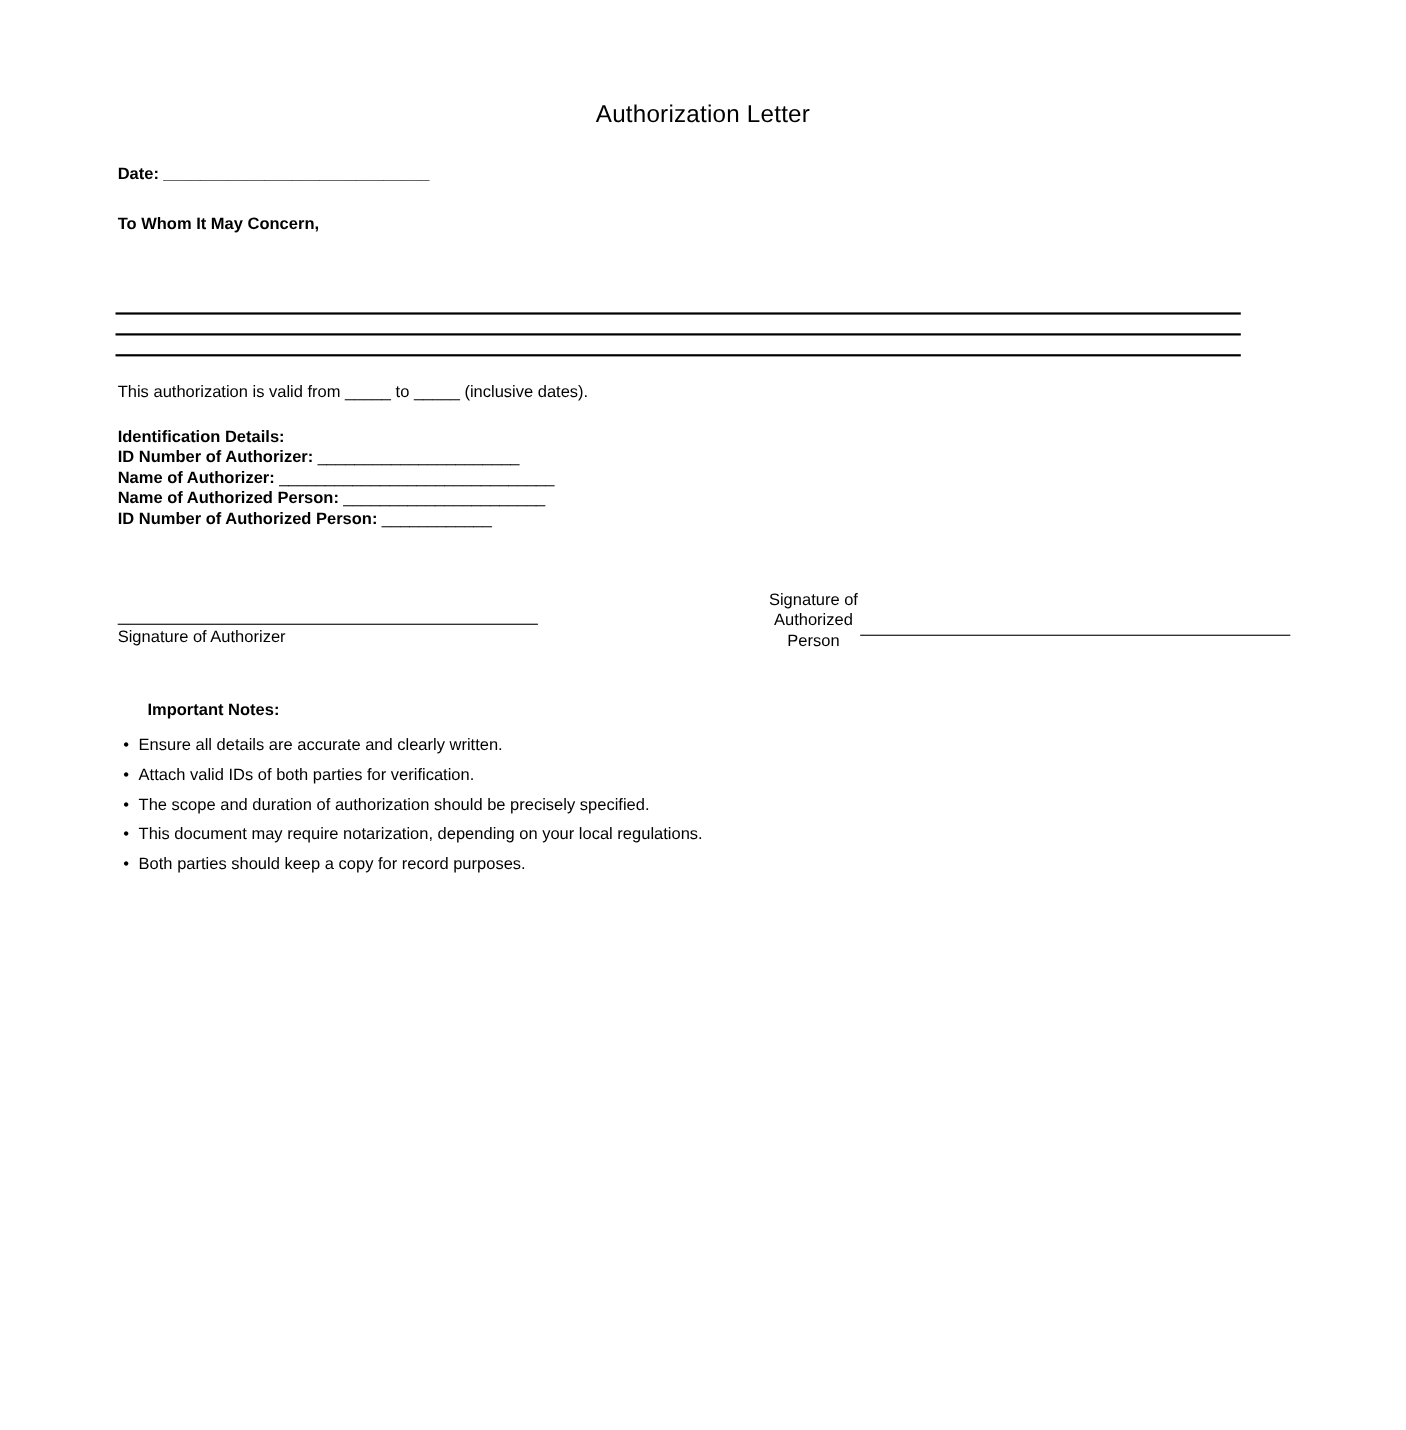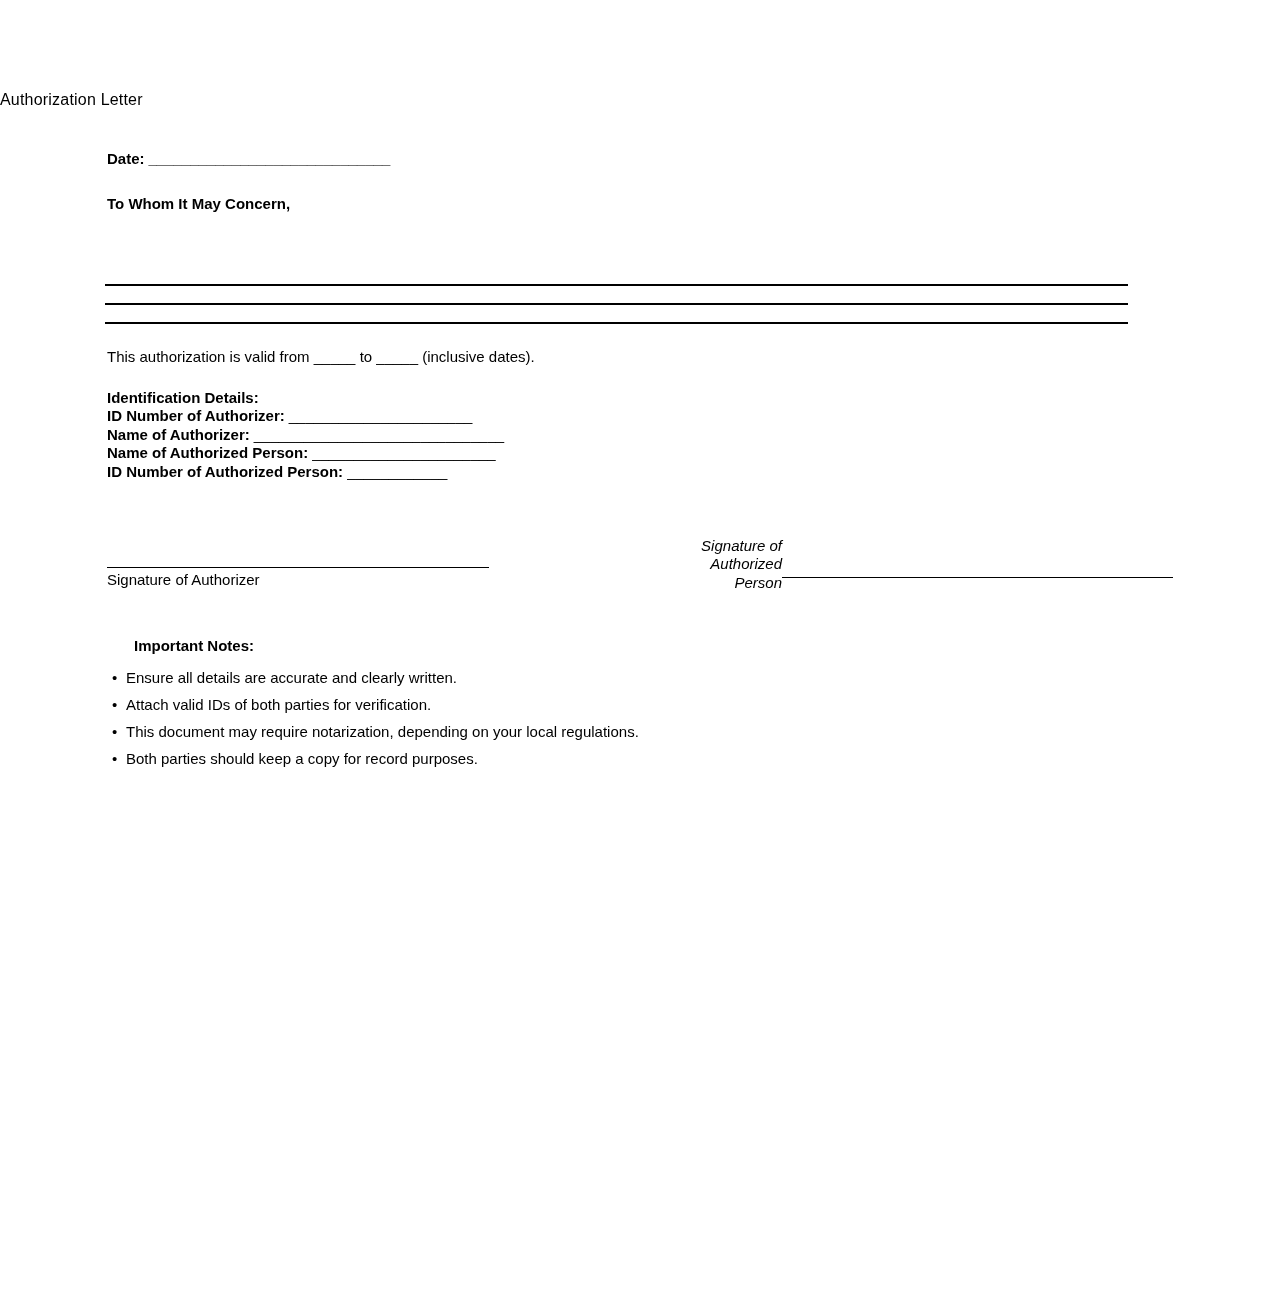--- a/index.html
+++ b/index.html
@@ -11,21 +11,22 @@
     font-size: 15px;
     color: #000000;
     position: relative;
   }
   .page { position: absolute; inset: 0; background: #ffffff; }
   .b { font-weight: bold; }
   .title {
     position: absolute;
     top: 91px; left: 0;
     width: 100%;
-    font-size: 16px;
+    text-align: center;
+    font-size: 22px;
     font-weight: 400;
     letter-spacing: 0.2px;
   }
   .date-line { position: absolute; top: 150px; left: 107px; white-space: nowrap; }
   .blank { margin-left: 4px; letter-spacing: 0; white-space: nowrap; }
   .salutation { position: absolute; top: 195px; left: 107px; }
   .intro { position: absolute; top: 231px; left: 107px; width: 1120px; white-space: nowrap; }
   .rule {
     position: absolute;
     left: 105px;
@@ -48,23 +49,22 @@
   .sig-left-label { position: absolute; top: 571px; left: 107px; }
   .sig-right {
     position: absolute;
     top: 536px; left: 697px;
     width: 476px; height: 56px;
     display: flex;
     align-items: flex-end;
   }
   .sig-right-label {
     width: 85px;
-    text-align: right;
+    text-align: center;
     line-height: 18.4px;
-    font-style: italic;
   }
   .sig-right-line {
     flex: 1;
     height: 0;
     border-bottom: 1px solid #000000;
     margin-bottom: 14px;
   }
   .notes-heading { position: absolute; top: 637px; left: 107px; margin-left: 27px; }
   .notes {
     position: absolute;
@@ -128,17 +128,18 @@
   <div class="sig-right">
     <div class="sig-right-label">Signature of Authorized Person</div>
     <div class="sig-right-line"></div>
   </div>
 
   <div class="notes-heading b">Important Notes:</div>
 
   <ul class="notes">
     <li>Ensure all details are accurate and clearly written.</li>
     <li>Attach valid IDs of both parties for verification.</li>
+    <li>The scope and duration of authorization should be precisely specified.</li>
     <li>This document may require notarization, depending on your local regulations.</li>
     <li>Both parties should keep a copy for record purposes.</li>
   </ul>
 
 </div>
 
 </body></html>

